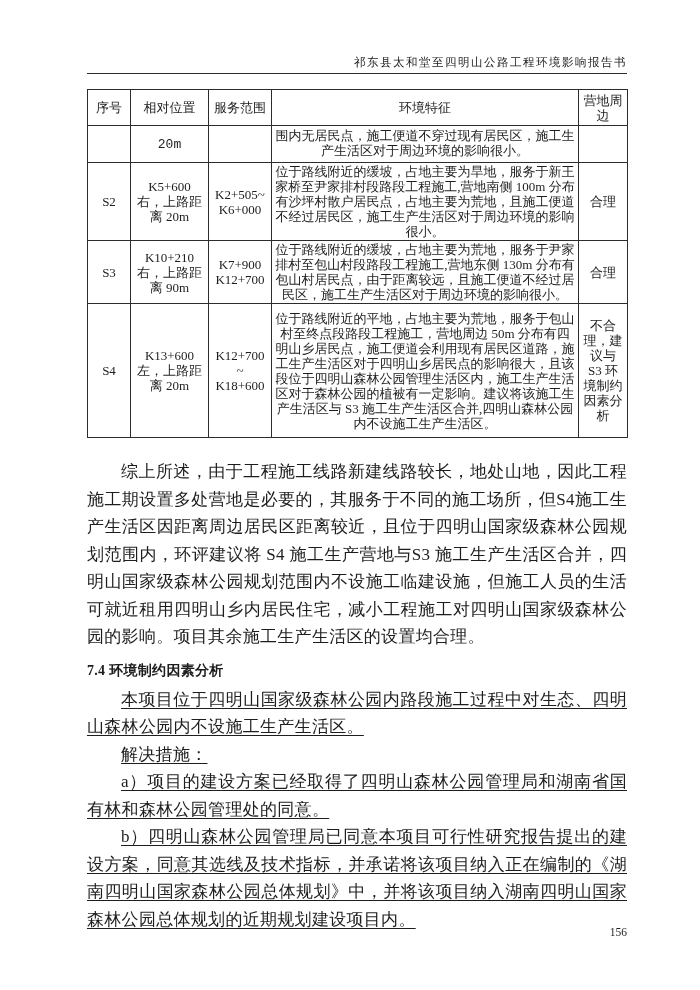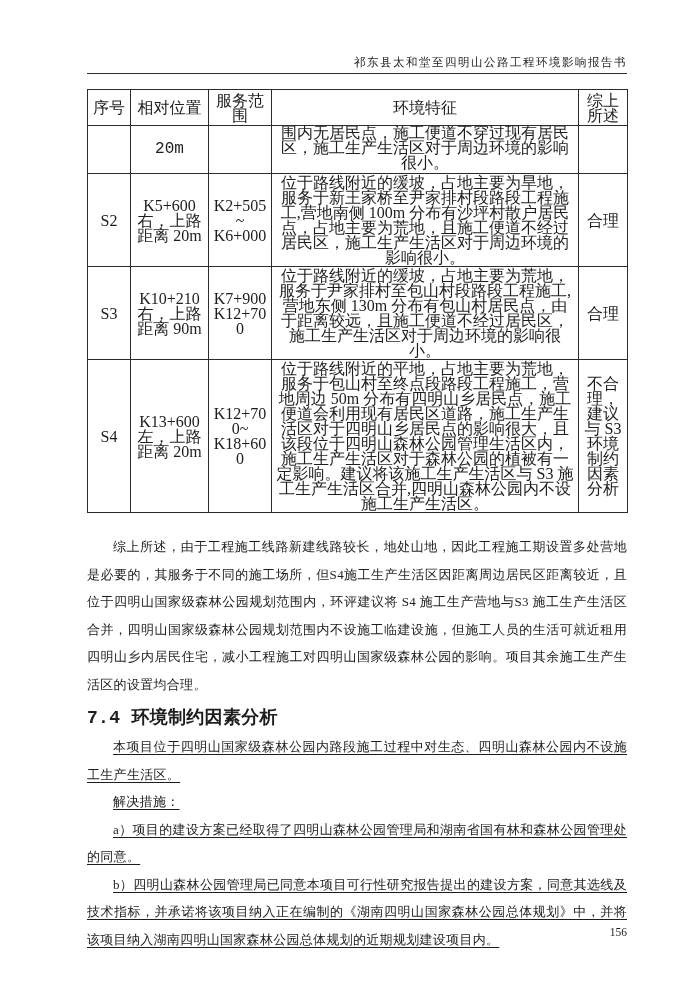--- a/index.html
+++ b/index.html
@@ -11,21 +11,21 @@
   }
   .page{position:relative;width:700px;height:990px;overflow:hidden;background:#fff;}
   .content{position:absolute;left:87px;top:0;width:540px;}
 
   .doc-header{margin-top:55px;text-align:right;font-size:11.5px;letter-spacing:1.5px;line-height:14px;}
   .header-rule{border:none;border-top:1.5px solid #2c2c2c;margin:4px 0 0 0;}
 
   table.camps{
     border-collapse:collapse;table-layout:fixed;
     width:540px;margin-top:15px;
-    font-size:16px;line-height:15px;padding-left:20px;
+    font-size:13px;line-height:15px;padding-left:20px;
   }
   table.camps th,table.camps td{
     border:1px solid #2c2c2c;
     padding:1px 3px;
     text-align:center;vertical-align:middle;
     font-weight:normal;
     word-break:break-word;
     overflow:hidden;
   }
   .col-seq{width:43px;}
@@ -39,28 +39,28 @@
     padding:1px 6px;
     margin-top:32px;
   }
   tr.hrow{height:36px;}
   tr.r1{height:37px;font-family:Liberation Mono, monospace;}
   tr.r2{height:70px;}
   tr.r3{height:63px;}
   tr.r4{height:134px;}
 
   .para{
-    font-size:13px;line-height:27.5px;
+    font-size:17px;line-height:27.5px;
     text-align:justify;text-indent:2em;
     margin:0;letter-spacing:0.3px;
   }
   .para.first{margin-top:20px;}
   .section-heading{
-    font-family:Liberation Mono, monospace;
-    font-weight:bold;font-size:18px;line-height:22px;
+    font-family:Liberation Serif, serif;
+    font-weight:bold;font-size:14px;line-height:22px;
     margin:9px 0 4px 0;text-align:left;text-indent:0;
   }
   .u{text-decoration:underline;text-underline-offset:3px;text-decoration-thickness:1px;}
 
   .page-number{
     position:absolute;top:926px;left:87px;width:540px;
     text-align:right;font-size:11.5px;
   }
 </style>
 </head>
@@ -79,21 +79,21 @@
           <col class="col-range">
           <col class="col-feat">
           <col class="col-rat">
       </colgroup>
       <tbody>
         <tr class="hrow">
           <th>序号</th>
           <th>相对位置</th>
           <th>服务范围</th>
           <th>环境特征</th>
-          <th>综上所述</th>
+          <th>营地周边</th>
         </tr>
         <tr class="r1">
           <td></td>
           <td>20m</td>
           <td></td>
           <td class="feat">围内无居民点，施工便道不穿过现有居民区，施工生产生活区对于周边环境的影响很小。</td>
           <td></td>
         </tr>
         <tr class="r2">
           <td>S2</td>

